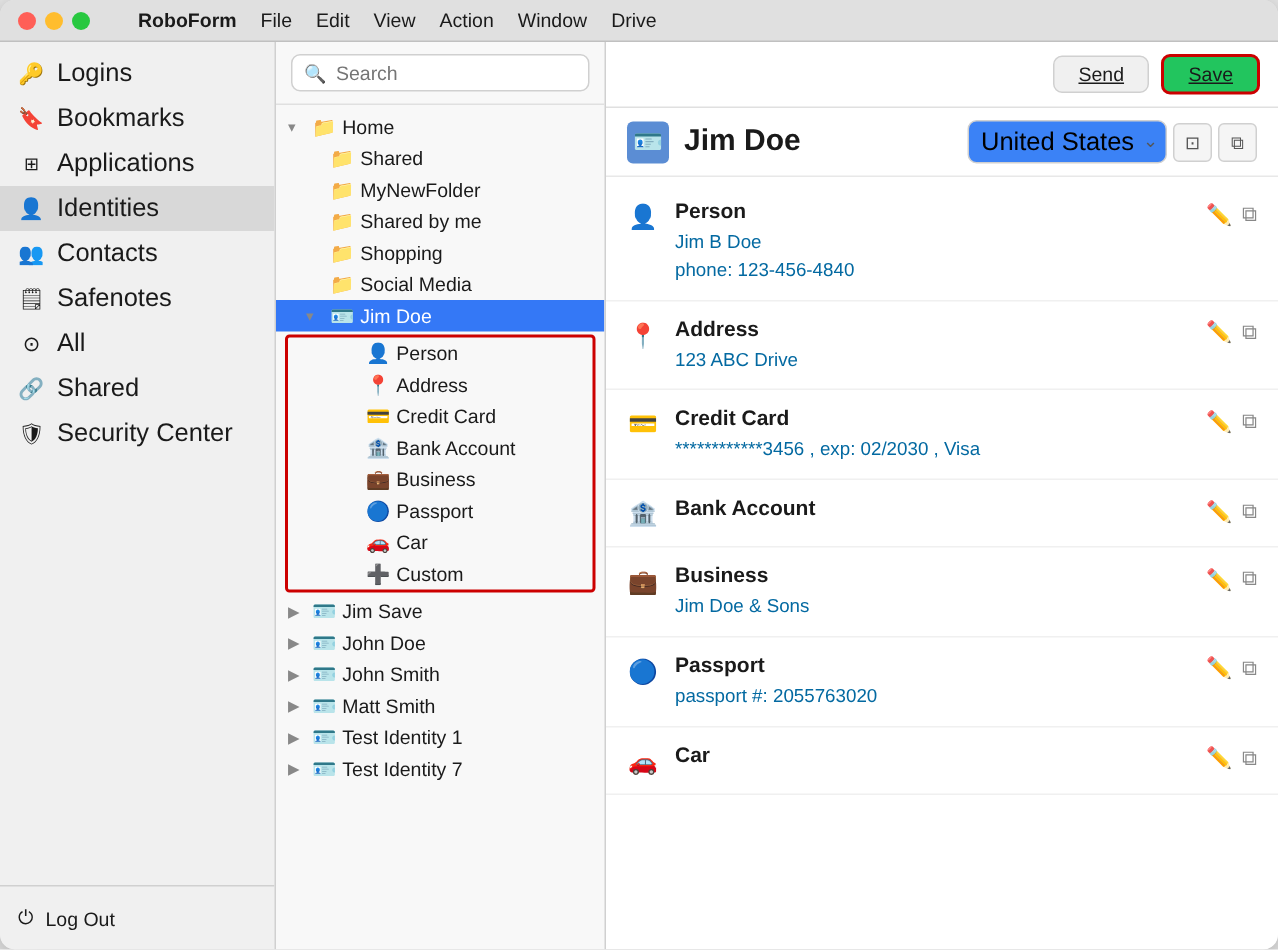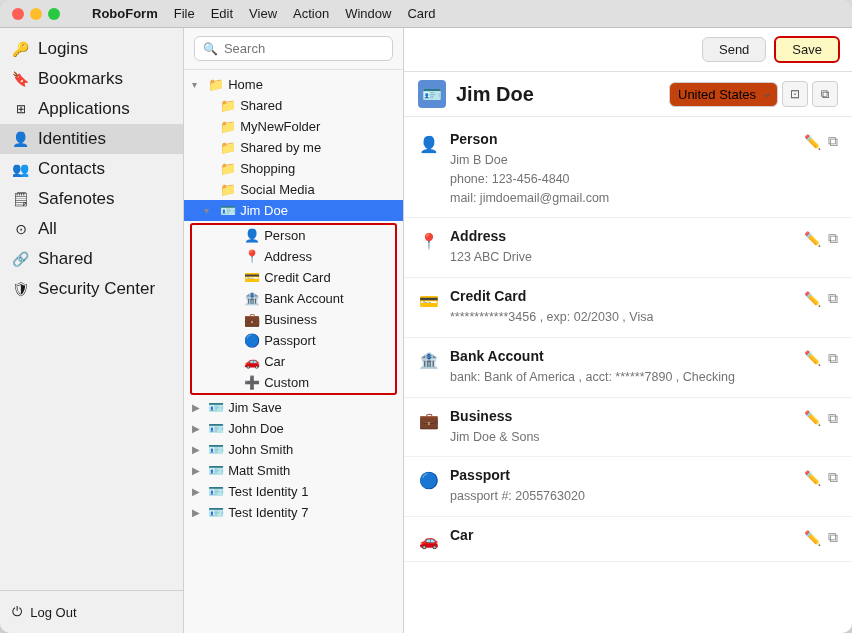--- a/index.html
+++ b/index.html
@@ -179,24 +179,25 @@
       flex-shrink: 0;
     }
     .toolbar-btn {
       padding: 4px 16px;
       border-radius: 6px;
       border: 1px solid #d0d0d0;
       background: #f0f0f0;
       font-size: 13px;
       cursor: pointer;
       color: #1a1a1a;
+      text-decoration: underline;
     }
     .toolbar-btn.save-btn {
       border: 2px solid #cc0000;
-      background: #fef9c3;
+      background: #22c55e;
     }
     .right-header {
       display: flex;
       align-items: center;
       padding: 8px 14px;
       border-bottom: 1px solid #e8e8e8;
       gap: 10px;
       flex-shrink: 0;
     }
     .identity-icon {
@@ -218,22 +219,22 @@
     .country-select-wrapper {
       margin-left: auto;
       display: flex;
       align-items: center;
       gap: 4px;
     }
     .country-select {
       border: 1px solid #d0d0d0;
       border-radius: 6px;
       padding: 4px 8px;
-      font-size: 13px;
-      background: #c2410c;
+      font-size: 17px;
+      background: #3b82f6;
       appearance: none;
       -webkit-appearance: none;
       cursor: pointer;
     }
     .header-action-btn {
       width: 26px;
       height: 26px;
       border: 1px solid #d0d0d0;
       border-radius: 4px;
       background: #f5f5f5;
@@ -271,21 +272,21 @@
       flex: 1;
     }
     .section-title {
       font-weight: 600;
       font-size: 14px;
       margin-bottom: 4px;
       color: #1a1a1a;
     }
     .section-line {
       font-size: 12.5px;
-      color: #737373;
+      color: #0369a1;
       line-height: 1.5;
     }
     .section-actions {
       display: flex;
       gap: 6px;
       align-items: center;
       margin-top: 2px;
     }
     .action-icon {
       color: #888;
@@ -323,21 +324,21 @@
       <div class="tl tl-yellow"></div>
       <div class="tl tl-green"></div>
     </div>
     <div class="menu-bar">
       <span class="app-name">RoboForm</span>
       <span>File</span>
       <span>Edit</span>
       <span>View</span>
       <span>Action</span>
       <span>Window</span>
-      <span>Card</span>
+      <span>Drive</span>
     </div>
   </div>
 
   <div class="main">
 
     <div class="sidebar">
       <div class="sidebar-items">
         <div class="sidebar-item">
           <span class="sidebar-icon">🔑</span>
           <span class="sidebar-label">Logins</span>
@@ -528,21 +529,20 @@
       </div>
 
       <div class="sections-area">
 
         <div class="section-row">
           <div class="section-icon">👤</div>
           <div class="section-content">
             <div class="section-title">Person</div>
             <div class="section-line">Jim B Doe</div>
             <div class="section-line">phone:  123-456-4840</div>
-            <div class="section-line">mail:    jimdoemail@gmail.com</div>
           </div>
           <div class="section-actions">
             <span class="action-icon">✏️</span>
             <span class="action-icon">⧉</span>
           </div>
         </div>
 
         <div class="section-row">
           <div class="section-icon" style="color:#cc3333;">📍</div>
           <div class="section-content">
@@ -564,21 +564,20 @@
           <div class="section-actions">
             <span class="action-icon">✏️</span>
             <span class="action-icon">⧉</span>
           </div>
         </div>
 
         <div class="section-row">
           <div class="section-icon">🏦</div>
           <div class="section-content">
             <div class="section-title">Bank Account</div>
-            <div class="section-line">bank:  Bank of America  ,  acct:  ******7890  ,  Checking</div>
           </div>
           <div class="section-actions">
             <span class="action-icon">✏️</span>
             <span class="action-icon">⧉</span>
           </div>
         </div>
 
         <div class="section-row">
           <div class="section-icon">💼</div>
           <div class="section-content">

